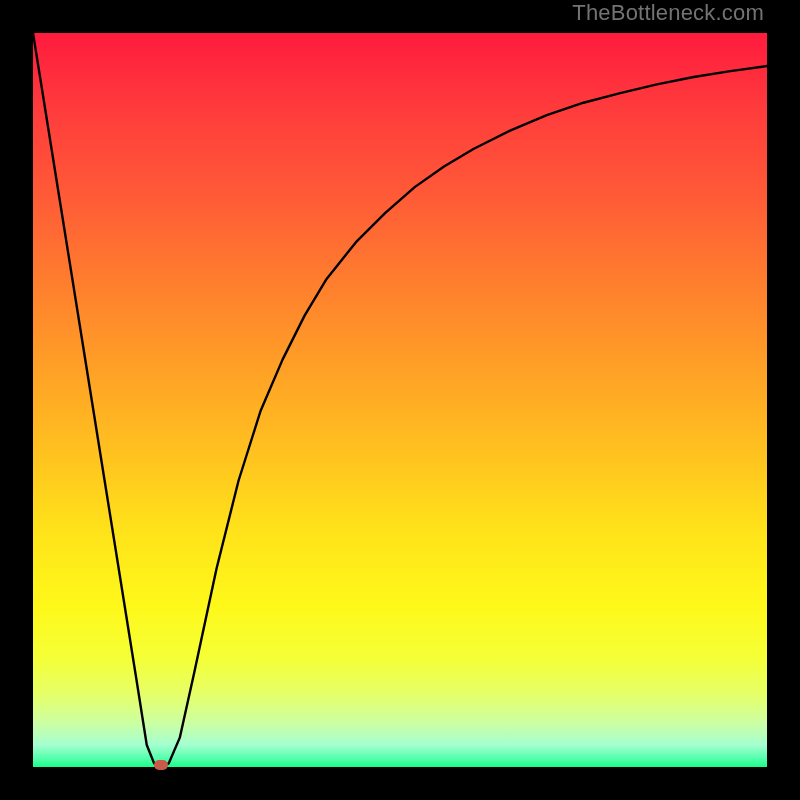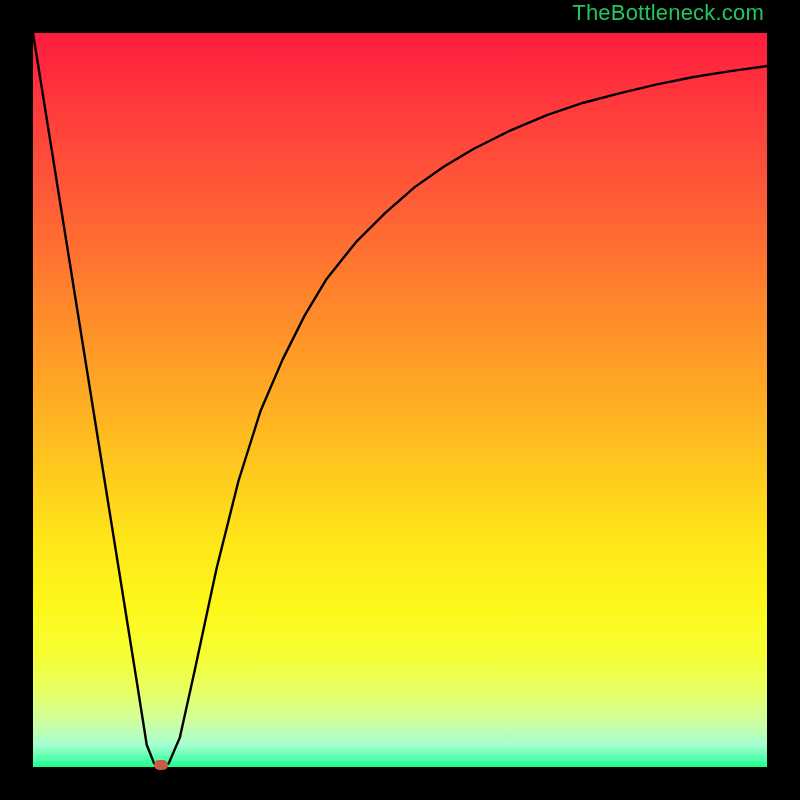--- a/index.html
+++ b/index.html
@@ -55,21 +55,21 @@
       #ccffa3 94%,
       #a4ffd0 97%,
       #4dffa8 99%,
       #18ff88 100%
     );
   }
   .watermark {
     position: absolute;
     top: 0px;
     right: 36px;
-    color: #22c55e;
+    color: #737373;
     font-size: 22px;
     font-weight: 500;
     letter-spacing: 0.2px;
     z-index: 10;
   }
   svg.curve {
     position: absolute;
     left: 0;
     top: 0;
     width: 734px;

